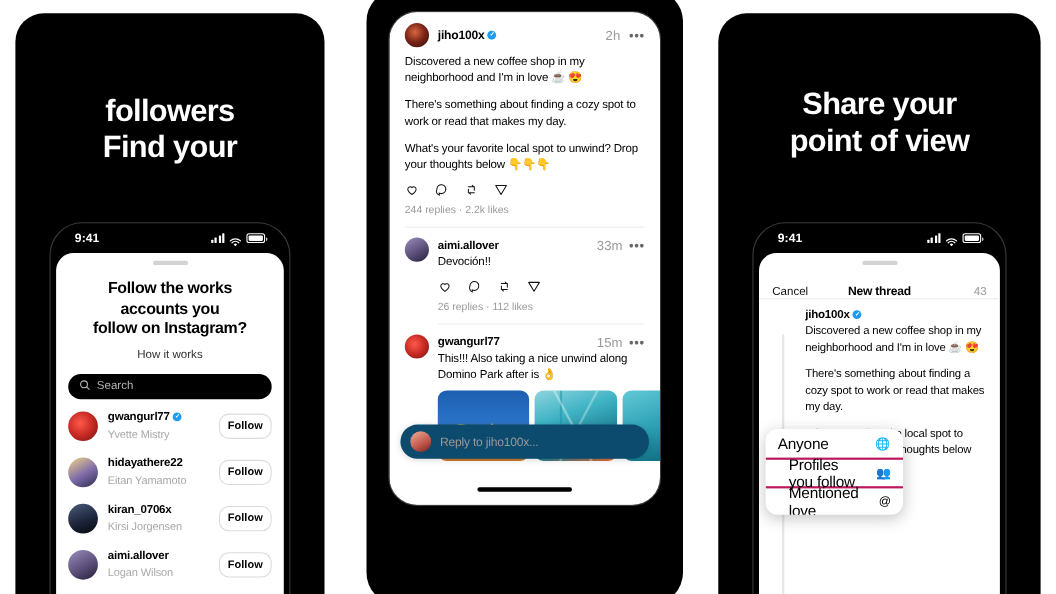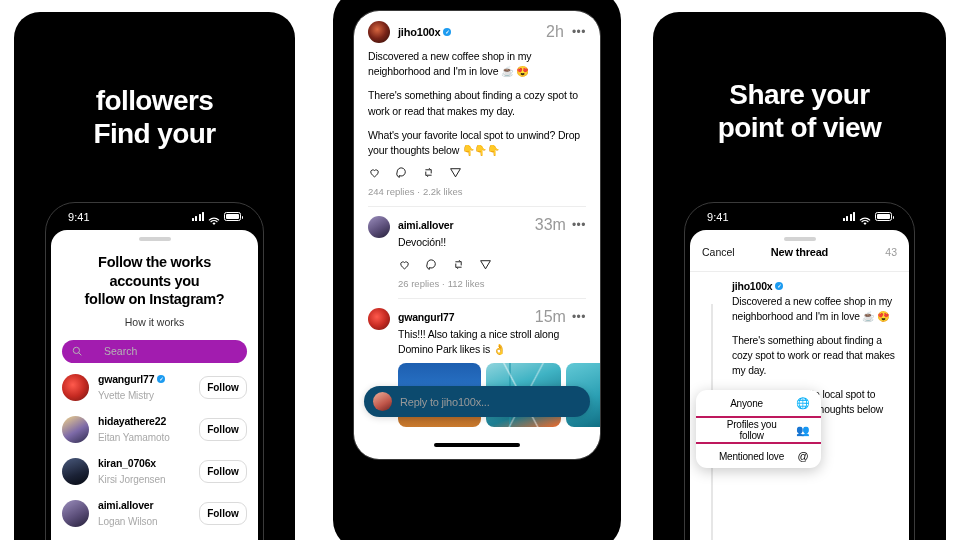--- a/index.html
+++ b/index.html
@@ -42,21 +42,21 @@
     position: absolute; background: #000000;
     border: 1.3px solid #3a3a3a;
     border-radius: 30px 30px 0 0;
     overflow: hidden;
   }
   .statusbar {
     position: relative; height: 27px;
     display: flex; align-items: center; justify-content: space-between;
     padding: 0 22px 0 22px; color: #ffffff;
   }
-  .sb-time { font-size: 11px; font-weight: 400; letter-spacing: .1px; }
+  .sb-time { font-size: 11px; font-weight: 700; letter-spacing: .1px; }
   .sb-right { display: flex; align-items: center; gap: 4px; }
   .bars { display: flex; align-items: flex-end; gap: 1.3px; height: 9px; }
   .bars i { display: block; width: 2px; background: #fff; border-radius: .5px; }
   .bars i:nth-child(1){height:3px} .bars i:nth-child(2){height:5px}
   .bars i:nth-child(3){height:7px} .bars i:nth-child(4){height:9px}
   .wifi { width: 12px; height: 9px; position: relative; }
   .batt { width: 17px; height: 8.5px; border: 1.1px solid #fff; border-radius: 2.4px; position: relative; }
   .batt::after { content:""; position:absolute; left:1px; top:1px; bottom:1px; right:1px; background:#fff; border-radius:1px; }
   .batt::before { content:""; position:absolute; right:-3px; top:2.4px; width:1.4px; height:3.5px; background:#fff; border-radius:0 1px 1px 0; }
 
@@ -69,21 +69,21 @@
 
   
   .ig-title {
     text-align: center; color: #000; font-weight: 700;
     font-size: 14.5px; line-height: 1.28; letter-spacing: -.3px;
     margin: 12px 16px 0;
   }
   .ig-sub { text-align: center; color: #333; font-size: 10.5px; margin-top: 7px; }
   .searchbar {
     margin: 12px 11px 0; height: 23px; border-radius: 11.5px;
-    background: #a21caf; display: flex; align-items: center; gap: 22px; padding: 0 10px;
+    background: #000000; display: flex; align-items: center; gap: 6px; padding: 0 10px;
   }
   .searchbar .ph { color: #b4b4b4; font-size: 10.5px; }
   .follow-row { display: flex; align-items: center; padding: 6px 11px; gap: 9px; }
   .avatar { width: 27px; height: 27px; border-radius: 50%; flex: none; overflow: hidden; position: relative; }
   .fr-txt { flex: 1 1 auto; min-width: 0; }
   .fr-user { font-size: 10.5px; font-weight: 700; color: #000; display: flex; align-items: center; gap: 3px; letter-spacing: -.2px; }
   .fr-name { font-size: 10px; color: #a8a8a8; margin-top: 1px; letter-spacing: -.1px; }
   .follow-btn {
     flex: none; width: 48px; height: 23px; border: 1px solid #dbdbdb; border-radius: 9px;
     background: #fff; color: #000; font-size: 10px; font-weight: 700;
@@ -91,21 +91,21 @@
   }
   .vbadge { width: 8px; height: 8px; border-radius: 50%; background: #1d9bf0; display: inline-block; position: relative; flex: none; }
   .vbadge::after { content: "✓"; position: absolute; inset: 0; color: #fff; font-size: 5.5px; line-height: 8px; text-align: center; font-weight: 700; }
 
   
   .feed { position: absolute; left: 0; right: 0; top: 0; bottom: 0; background: #fff; overflow: hidden; }
   .post { padding: 10px 14px 0; position: relative; }
   .post-head { display: flex; align-items: center; gap: 8px; }
   .ph-user { font-size: 11px; font-weight: 700; color: #000; display: flex; align-items: center; gap: 3px; letter-spacing: -.2px; }
   .ph-spacer { flex: 1 1 auto; }
-  .ph-time { font-size: 16px; color: #999; }
+  .ph-time { font-size: 12px; color: #999; }
   .dots { color: #666; font-size: 12px; letter-spacing: .5px; line-height: 1; }
   .post-body { font-size: 10.5px; line-height: 1.45; color: #000; margin-top: 6px; letter-spacing: -.15px; }
   .post-body p + p { margin-top: 9px; }
   .actions { display: flex; gap: 14px; margin-top: 8px; align-items: center; }
   .meta { font-size: 9.5px; color: #999; margin-top: 7px; }
   .divider { height: 1px; background: #ededed; margin: 9px 0 0; }
   .cmt { padding: 9px 14px 0; display: flex; gap: 8px; position: relative; }
   .cmt-av { width: 22px; height: 22px; border-radius: 50%; overflow: hidden; flex: none; }
   .cmt-main { flex: 1 1 auto; min-width: 0; }
   .cmt-head { display: flex; align-items: center; gap: 6px; }
@@ -116,37 +116,37 @@
   .reply-pill {
     position: absolute; left: 10px; right: 10px; height: 31px; border-radius: 16px;
     background: #0c4a6e; display: flex; align-items: center; gap: 8px; padding: 0 9px;
     box-shadow: 0 1px 7px rgba(0,0,0,.16);
   }
   .reply-ph { font-size: 11px; color: #999; letter-spacing: -.2px; }
   .home-ind { position: absolute; width: 86px; height: 4px; background: #000; border-radius: 2px; left: 50%; transform: translateX(-50%); }
 
   
   .nav {
-    display: flex; align-items: flex-start; height: 26px; padding: 0 12px;
+    display: flex; align-items: flex-end; height: 26px; padding: 0 12px;
     border-bottom: 1px solid #ededed; position: relative;
   }
   .nav-cancel { font-size: 10.5px; color: #111; }
   .nav-title { position: absolute; left: 0; right: 0; text-align: center; font-size: 11px; font-weight: 700; color: #000; letter-spacing: -.2px; }
   .nav-count { margin-left: auto; font-size: 10.5px; color: #9a9a9a; position: relative; }
   .compose { padding: 8px 12px 0; display: flex; gap: 8px; }
   .thread-line { position: absolute; width: 1.2px; background: #e6e6e6; }
   .comp-body { font-size: 10.3px; line-height: 1.46; color: #000; letter-spacing: -.15px; }
   .comp-body p + p { margin-top: 9px; }
   .dropdown {
     position: absolute; background: #ffffff; border-radius: 11px;
     box-shadow: 0 3px 14px rgba(0,0,0,.22); overflow: hidden; z-index: 6;
   }
   .dd-item { display: flex; align-items: center; height: 26px; padding: 0 11px; gap: 10px; }
   .dd-item + .dd-item { border-top: 2px solid #be185d; padding-left: 21px; }
-  .dd-label { font-size: 10px; color: #000; flex: 1 1 auto; letter-spacing: -.2px; text-align: center; }
+  .dd-label { font-size: 14px; color: #000; flex: 1 1 auto; letter-spacing: -.2px; }
   .dd-icon { font-size: 11px; color: #000; width: 14px; text-align: center; }
 
   
   .av-jiho { background: radial-gradient(circle at 42% 38%, #d8663f 0%, #7a2418 48%, #2a0c06 100%); }
   .av-gwan { background: radial-gradient(circle at 40% 40%, #ff5a4d 0%, #c62a22 50%, #6b1410 100%); }
   .av-hida { background: linear-gradient(150deg, #f3d58a 0%, #7d6aa8 55%, #2d2a4a 100%); }
   .av-kiran{ background: linear-gradient(160deg, #4a5a7d 0%, #1b2236 60%, #070a12 100%); }
   .av-aimi { background: linear-gradient(150deg, #9c8fbe 0%, #5c4f7a 55%, #241f38 100%); }
   .av-me   { background: linear-gradient(150deg, #f0b09a 0%, #c0564a 60%, #6d2220 100%); }
   .ph-domino {
@@ -352,21 +352,21 @@
               </div>
               <div class="cmt">
                 <span class="cmt-av av-gwan"></span>
                 <span class="cmt-main">
                   <span class="cmt-head">
                     <span class="cmt-user">gwangurl77</span>
                     <span class="ph-spacer"></span>
                     <span class="ph-time">15m</span>
                     <span class="dots">•••</span>
                   </span>
-                  <span class="cmt-text" style="display:block">This!!! Also taking a nice stroll along Domino Park likes is 👌</span>
+                  <span class="cmt-text" style="display:block">This!!! Also taking a nice unwind along Domino Park after is 👌</span>
                   <div class="photo-strip">
                     <span class="photo ph-domino" style="width:44%">
                       <span class="sgn">Domino<small>SUGAR</small></span>
                     </span>
                     <span class="photo ph-bridge" style="width:40%"></span>
                     <span class="photo ph-teal" style="width:22%"></span>
                   </div>
                 </span>
               </div>
             </div>

